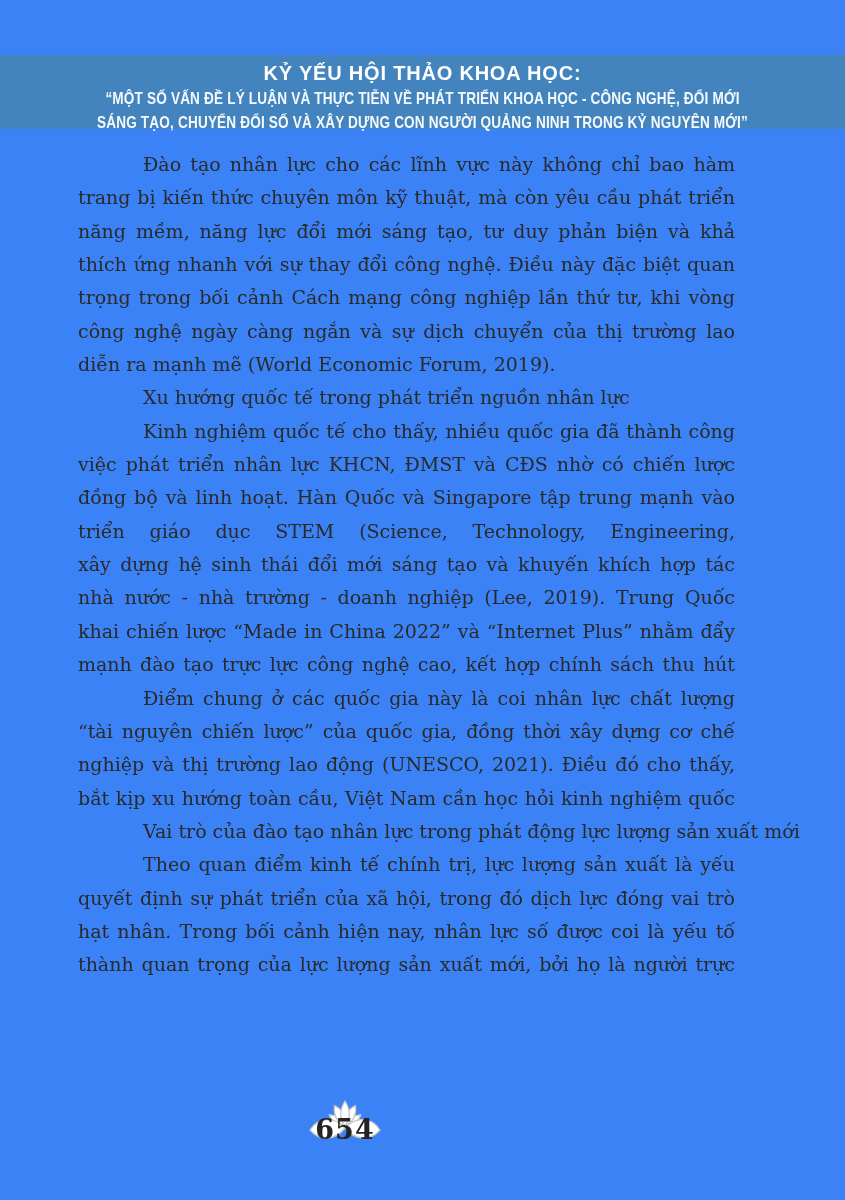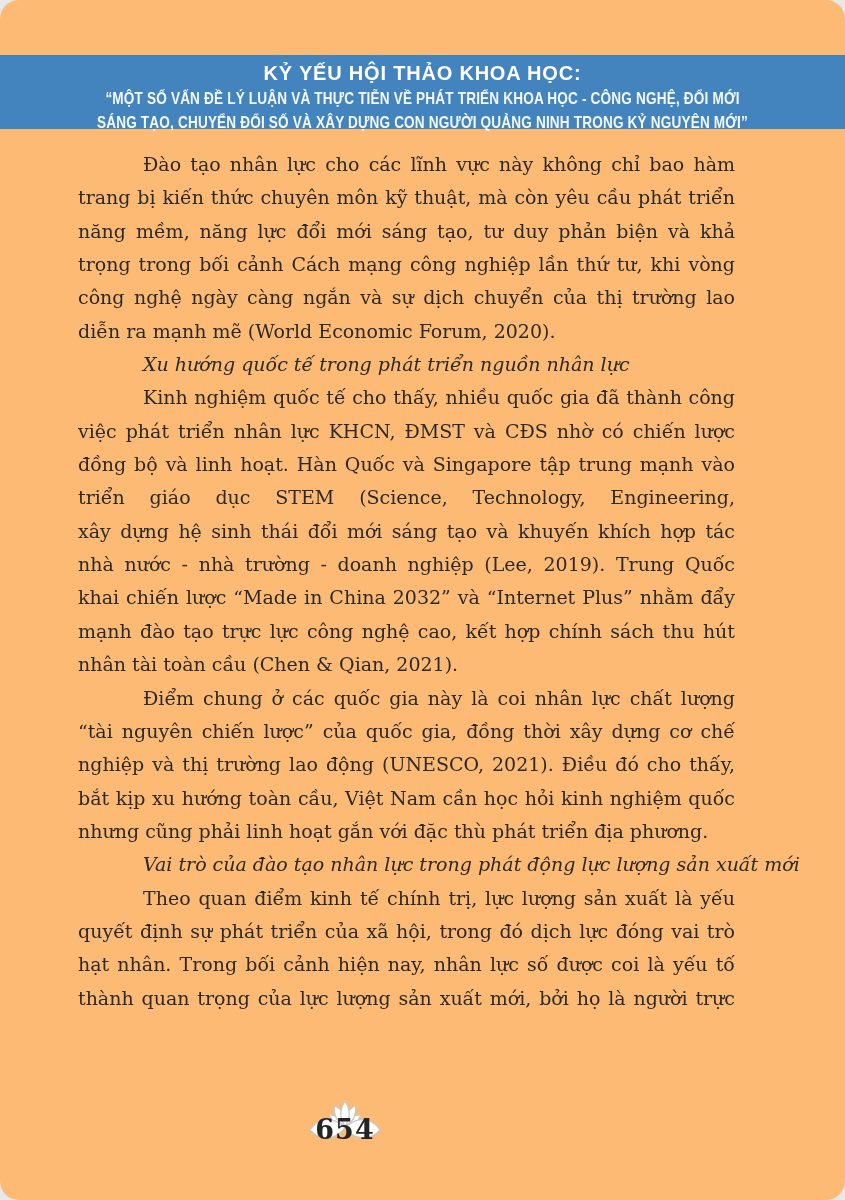--- a/index.html
+++ b/index.html
@@ -1,24 +1,23 @@
 <!DOCTYPE html>
 <html><head>
 <meta charset="utf-8">
 <style>
   html,body {margin:0; padding:0;}
   body {background:#e8e8e8;}
   .page {
     position:relative;
     width:845px; height:1200px;
-    background:#fdba74;
+    background:#3b82f6;
     margin:0 auto;
     overflow:hidden;
     font-family:"DejaVu Serif", serif;
-    border-radius:19px;
   }
   
   .header-band {
     position:absolute; left:0; top:55px;
     width:845px; height:74px;
     background:#4384bf;
     font-family:"Liberation Sans", sans-serif;
     font-weight:bold;
     color:#ffffff;
   }
@@ -54,21 +53,21 @@
     white-space:nowrap;
   }
   .line.fill {
     white-space:normal;
     text-align:justify;
     text-align-last:justify;
     text-justify:inter-word;
     overflow:hidden;
   }
   .line.indent {text-indent:65px;}
-  .line.heading {font-style:italic;}
+  .line.heading {}
   
   .footer {
     position:absolute;
     left:0; top:1098px;
     width:690px; height:60px;
     text-align:center;
   }
   .lotus-wrap {display:inline-block; position:relative; width:74px; height:50px;}
   .lotus-wrap svg {position:absolute; left:0; top:2px;}
   .page-number {
@@ -90,38 +89,37 @@
   <div class="header-band" style="background: rgb(67, 132, 191);">
     <div class="band-title">KỶ YẾU HỘI THẢO KHOA HỌC:</div>
     <div class="band-sub">“MỘT SỐ VẤN ĐỀ LÝ LUẬN VÀ THỰC TIỄN VỀ PHÁT TRIỂN KHOA HỌC - CÔNG NGHỆ, ĐỔI MỚI</div>
     <div class="band-sub">SÁNG TẠO, CHUYỂN ĐỔI SỐ VÀ XÂY DỰNG CON NGƯỜI QUẢNG NINH TRONG KỶ NGUYÊN MỚI”</div>
   </div>
 
   <div class="body-text" id="body-text" style="color: rgb(42, 42, 40);">
       <div class="line fill indent">Đào tạo nhân lực cho các lĩnh vực này không chỉ bao hàm việc</div>
       <div class="line fill">trang bị kiến thức chuyên môn kỹ thuật, mà còn yêu cầu phát triển kỹ</div>
       <div class="line fill">năng mềm, năng lực đổi mới sáng tạo, tư duy phản biện và khả năng</div>
+      <div class="line fill">thích ứng nhanh với sự thay đổi công nghệ. Điều này đặc biệt quan</div>
       <div class="line fill">trọng trong bối cảnh Cách mạng công nghiệp lần thứ tư, khi vòng đời</div>
       <div class="line fill">công nghệ ngày càng ngắn và sự dịch chuyển của thị trường lao động</div>
-      <div class="line end">diễn ra mạnh mẽ (World Economic Forum, 2020).</div>
+      <div class="line end">diễn ra mạnh mẽ (World Economic Forum, 2019).</div>
       <div class="line heading indent">Xu hướng quốc tế trong phát triển nguồn nhân lực</div>
       <div class="line fill indent">Kinh nghiệm quốc tế cho thấy, nhiều quốc gia đã thành công trong</div>
       <div class="line fill">việc phát triển nhân lực KHCN, ĐMST và CĐS nhờ có chiến lược dài hạn,</div>
       <div class="line fill">đồng bộ và linh hoạt. Hàn Quốc và Singapore tập trung mạnh vào phát</div>
       <div class="line fill">triển giáo dục STEM (Science, Technology, Engineering, Mathematics),</div>
       <div class="line fill">xây dựng hệ sinh thái đổi mới sáng tạo và khuyến khích hợp tác giữa</div>
       <div class="line fill">nhà nước - nhà trường - doanh nghiệp (Lee, 2019). Trung Quốc triển</div>
-      <div class="line fill">khai chiến lược “Made in China 2032” và “Internet Plus” nhằm đẩy</div>
+      <div class="line fill">khai chiến lược “Made in China 2022” và “Internet Plus” nhằm đẩy</div>
       <div class="line fill">mạnh đào tạo trực lực công nghệ cao, kết hợp chính sách thu hút</div>
-      <div class="line end">nhân tài toàn cầu (Chen &amp; Qian, 2021).</div>
       <div class="line fill indent">Điểm chung ở các quốc gia này là coi nhân lực chất lượng cao là</div>
       <div class="line fill">“tài nguyên chiến lược” của quốc gia, đồng thời xây dựng cơ chế linh</div>
       <div class="line fill">nghiệp và thị trường lao động (UNESCO, 2021). Điều đó cho thấy, để</div>
       <div class="line fill">bắt kịp xu hướng toàn cầu, Việt Nam cần học hỏi kinh nghiệm quốc tế</div>
-      <div class="line end">nhưng cũng phải linh hoạt gắn với đặc thù phát triển địa phương.</div>
       <div class="line heading indent">Vai trò của đào tạo nhân lực trong phát động lực lượng sản xuất mới</div>
       <div class="line fill indent">Theo quan điểm kinh tế chính trị, lực lượng sản xuất là yếu tố</div>
       <div class="line fill">quyết định sự phát triển của xã hội, trong đó dịch lực đóng vai trò</div>
       <div class="line fill">hạt nhân. Trong bối cảnh hiện nay, nhân lực số được coi là yếu tố cấu</div>
       <div class="line fill">thành quan trọng của lực lượng sản xuất mới, bởi họ là người trực tiếp</div>
     </div>
 
   <div class="footer">
     <div class="lotus-wrap">
       <svg width="74" height="46" viewBox="0 0 74 46" aria-hidden="true">

